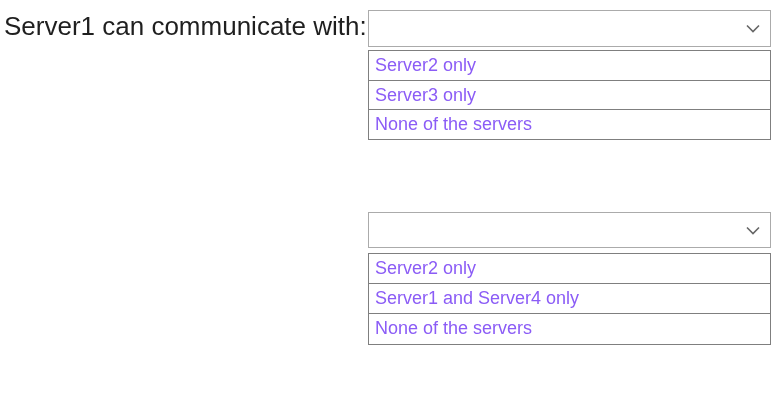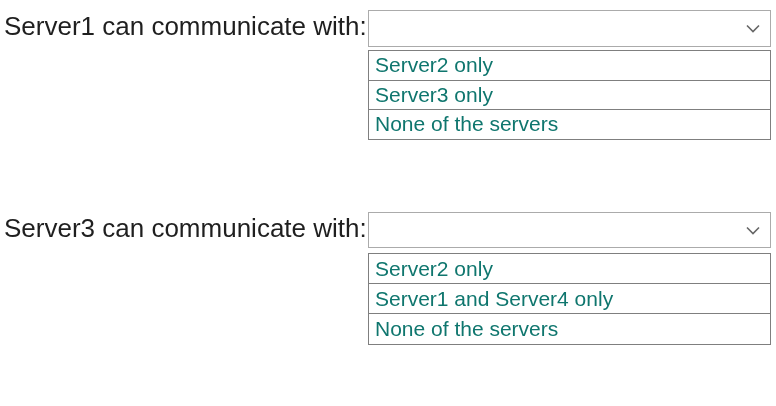--- a/index.html
+++ b/index.html
@@ -57,22 +57,22 @@
     border: 1px solid #7f7f7f;
     box-sizing: border-box;
     background: #ffffff;
   }
   .q1-list { top: 50px; }
   .q2-list { top: 253px; }
 
   .option-row {
     height: 28.5px;
     border-top: 1px solid #7f7f7f;
-    color: #0f766e;
-    font-size: 21px;
+    color: #8b5cf6;
+    font-size: 18px;
     line-height: 28px;
     padding-left: 6px;
     white-space: nowrap;
     overflow: hidden;
     background: #ffffff;
   }
   .q2-list .option-row { height: 29.2px; line-height: 29px; }
   .option-row:first-child { border-top: none; }
 </style>
 </head>
@@ -90,21 +90,20 @@
       </svg>
     </span>
   </div>
 
   <div class="options-list q1-list">
     <div class="option-row">Server2 only</div>
     <div class="option-row">Server3 only</div>
     <div class="option-row">None of the servers</div>
   </div>
 
-  <div class="q-label q2-label">Server3 can communicate with:</div>
 
   <div class="select-box q2-select">
     <span class="sel-value"></span>
     <span class="chevron">
       <svg width="14" height="9" viewBox="0 0 14 9">
         <polyline points="1,1.5 7,7.5 13,1.5" fill="none" stroke="#666666" stroke-width="1.6"></polyline>
       </svg>
     </span>
   </div>
 

